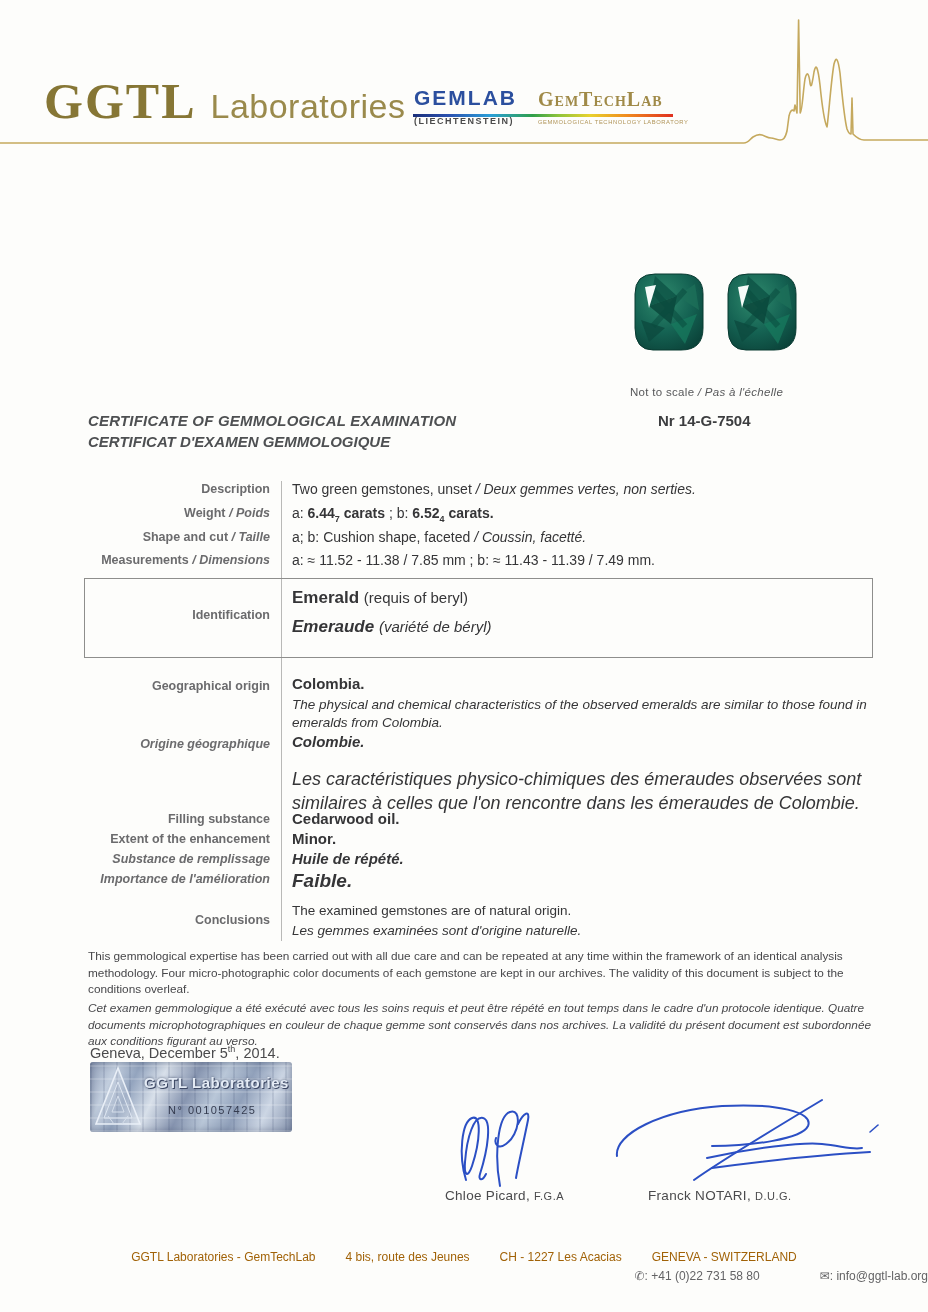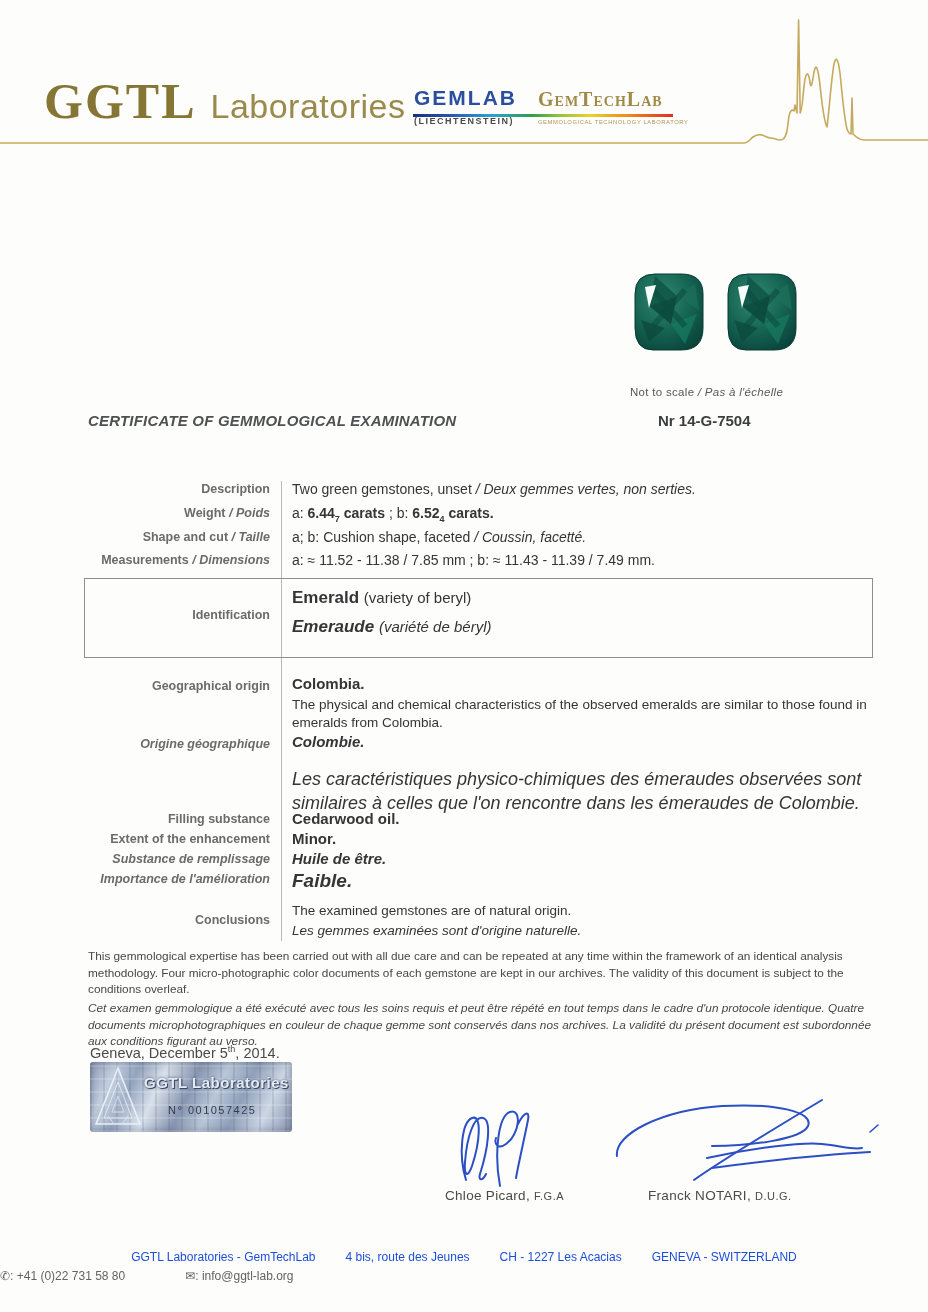--- a/index.html
+++ b/index.html
@@ -33,21 +33,21 @@
   .divider{position:absolute;left:281px;top:481px;width:1px;height:460px;background:#b9b9b7;}
   .lbl{position:absolute;left:0;width:270px;text-align:right;font-size:12.5px;font-weight:700;color:#6b6b6d;}
   .lbl i{font-style:italic;}
   .val{position:absolute;left:292px;font-size:14px;color:#353537;}
   .val i{}
   .b{font-weight:700;}
   .bi{font-weight:700;font-style:italic;}
   sub.ss{font-size:9px;}
   .idbox{position:absolute;left:84px;top:578px;width:787px;height:78px;border:1px solid #8e8e8c;}
   .id-name{font-size:17px;}
-  .para{line-height:1.33;}
+  .para{line-height:1.33;font-style:italic;}
   .legal{position:absolute;left:88px;width:800px;font-size:11.8px;line-height:1.4;color:#47474a;}
   .date-line{position:absolute;left:90px;top:1044px;font-size:14.5px;color:#4a4a4c;}
   sup.st{font-size:9px;}
   
   .holo{position:absolute;left:90px;top:1062px;width:202px;height:70px;border-radius:3px;overflow:hidden;
     background:linear-gradient(115deg,#8e9cb6 0%,#c2cede 12%,#93a4be 22%,#d8e0ea 34%,#8795b0 48%,#b9c7d8 60%,#90a0ba 72%,#ccd6e4 85%,#8694ae 100%);
     box-shadow:inset 0 0 8px rgba(40,50,80,.45);}
   .holo::before{content:"";position:absolute;inset:0;
     background:
       repeating-linear-gradient(0deg,rgba(255,255,255,.28) 0 2px,transparent 2px 13px),
@@ -56,22 +56,22 @@
   .holo-title{position:absolute;left:54px;top:12px;font-size:15px;font-weight:700;color:#e4ebf5;
     text-shadow:1px 1px 0 #3c4763,0 0 3px #47536e;letter-spacing:.5px;}
   .holo-serial{position:absolute;left:78px;top:42px;font-size:11px;color:#353c50;letter-spacing:1.5px;}
   .holo svg{position:absolute;left:4px;top:4px;}
   
   .sigs{position:absolute;left:420px;top:1092px;pointer-events:none;}
   .sig-name{position:absolute;font-size:13.5px;color:#4a4a4c;letter-spacing:.3px;}
   .sig-cred{font-size:11px;letter-spacing:.5px;}
   
   .footer1{position:absolute;left:0;top:1250px;width:928px;display:flex;justify-content:center;gap:30px;
-    font-size:12px;color:#1d4ed8;}
-  .footer2{position:absolute;left:0;top:1269px;width:833px;display:flex;justify-content:flex-start;gap:60px;
+    font-size:12px;color:#a16207;}
+  .footer2{position:absolute;left:0;top:1269px;width:928px;display:flex;justify-content:flex-end;gap:60px;
     font-size:12px;color:#636365;}
 </style>
 </head>
 <body>
 
 <div class="page">
 
   <svg class="spectrum" width="928" height="170" viewBox="0 0 928 170">
     <path d="M0,143 L744,143
              C748,143 750,139 753,137 C756,135 759,134 762,135 C765,136 768,138 771,138
@@ -118,20 +118,21 @@
       <polygon points="20,19 31,17 24,40" fill="#f6fbf9"></polygon>
     </g>
     <use href="#gem" x="93"></use>
   </svg>
   <div class="photo-caption">
     <span>Not to scale</span>
     <i>/ Pas à l'échelle</i>
   </div>
 
   <div class="title-en">CERTIFICATE OF GEMMOLOGICAL EXAMINATION</div>
+  <div class="title-fr">CERTIFICAT D'EXAMEN GEMMOLOGIQUE</div>
   <div class="cert-nr">Nr 14-G-7504</div>
 
   <div class="divider"></div>
 
   <div class="lbl" style="top:482px">
     <span>Description</span>
   </div>
   <div class="val" style="top:481px">
     <span>Two green gemstones, unset</span>
     <i>/ Deux gemmes vertes, non serties.</i>
@@ -158,40 +159,40 @@
 
   <div class="lbl" style="top:553px">
     <span>Measurements</span> <i>/ Dimensions</i>
   </div>
   <div class="val" style="top:552px">a: ≈ 11.52 - 11.38 / 7.85 mm ; b: ≈ 11.43 - 11.39 / 7.49 mm.</div>
 
   <div class="idbox"></div>
   <div class="lbl" style="top:608px">Identification</div>
   <div class="val id-name" style="top:588px">
     <span class="b">Emerald</span>
-    <span style="font-size:15px">(variety of beryl)</span>
+    <span style="font-size:15px">(requis of beryl)</span>
   </div>
   <div class="val id-name" style="top:617px">
     <span class="bi">Emeraude</span>
     <i style="font-size:15px">(variété de béryl)</i>
   </div>
 
   <div class="lbl" style="top:679px">Geographical origin</div>
   <div class="val b" style="top:675px;font-size:15px">Colombia.</div>
   <div class="val para" style="top:696px;width:584px;font-size:13.5px">The physical and chemical characteristics of the observed emeralds are similar to those found in emeralds from Colombia.</div>
   <div class="lbl" style="top:737px"><i>Origine géographique</i></div>
   <div class="val bi" style="top:733px;font-size:15px">Colombie.</div>
   <div class="val para" style="top:768px;width:578px;font-size:18px;font-style:italic">Les caractéristiques physico-chimiques des émeraudes observées sont similaires à celles que l'on rencontre dans les émeraudes de Colombie.</div>
 
   <div class="lbl" style="top:812px">Filling substance</div>
   <div class="val b" style="top:810px;font-size:15px">Cedarwood oil.</div>
   <div class="lbl" style="top:832px">Extent of the enhancement</div>
   <div class="val b" style="top:830px;font-size:15px">Minor.</div>
   <div class="lbl" style="top:852px"><i>Substance de remplissage</i></div>
-  <div class="val bi" style="top:850px;font-size:15px">Huile de être.</div>
+  <div class="val bi" style="top:850px;font-size:15px">Huile de répété.</div>
   <div class="lbl" style="top:872px"><i>Importance de l'amélioration</i></div>
   <div class="val bi" style="top:870px;font-size:19px">Faible.</div>
 
   <div class="lbl" style="top:913px">Conclusions</div>
   <div class="val" style="top:903px;font-size:13.5px">The examined gemstones are of natural origin.</div>
   <div class="val" style="top:923px;font-size:13.5px;font-style:italic">Les gemmes examinées sont d'origine naturelle.</div>
 
   <div class="legal" style="top:1000px;font-style:italic">Cet examen gemmologique a été exécuté avec tous les soins requis et peut être répété en tout temps dans le cadre d'un protocole identique. Quatre documents microphotographiques en couleur de chaque gemme sont conservés dans nos archives. La validité du présent document est subordonnée aux conditions figurant au verso.</div>
   <div class="legal" style="top:948px">This gemmological expertise has been carried out with all due care and can be repeated at any time within the framework of an identical analysis methodology. Four micro-photographic color documents of each gemstone are kept in our archives. The validity of this document is subject to the conditions overleaf.</div>
 

